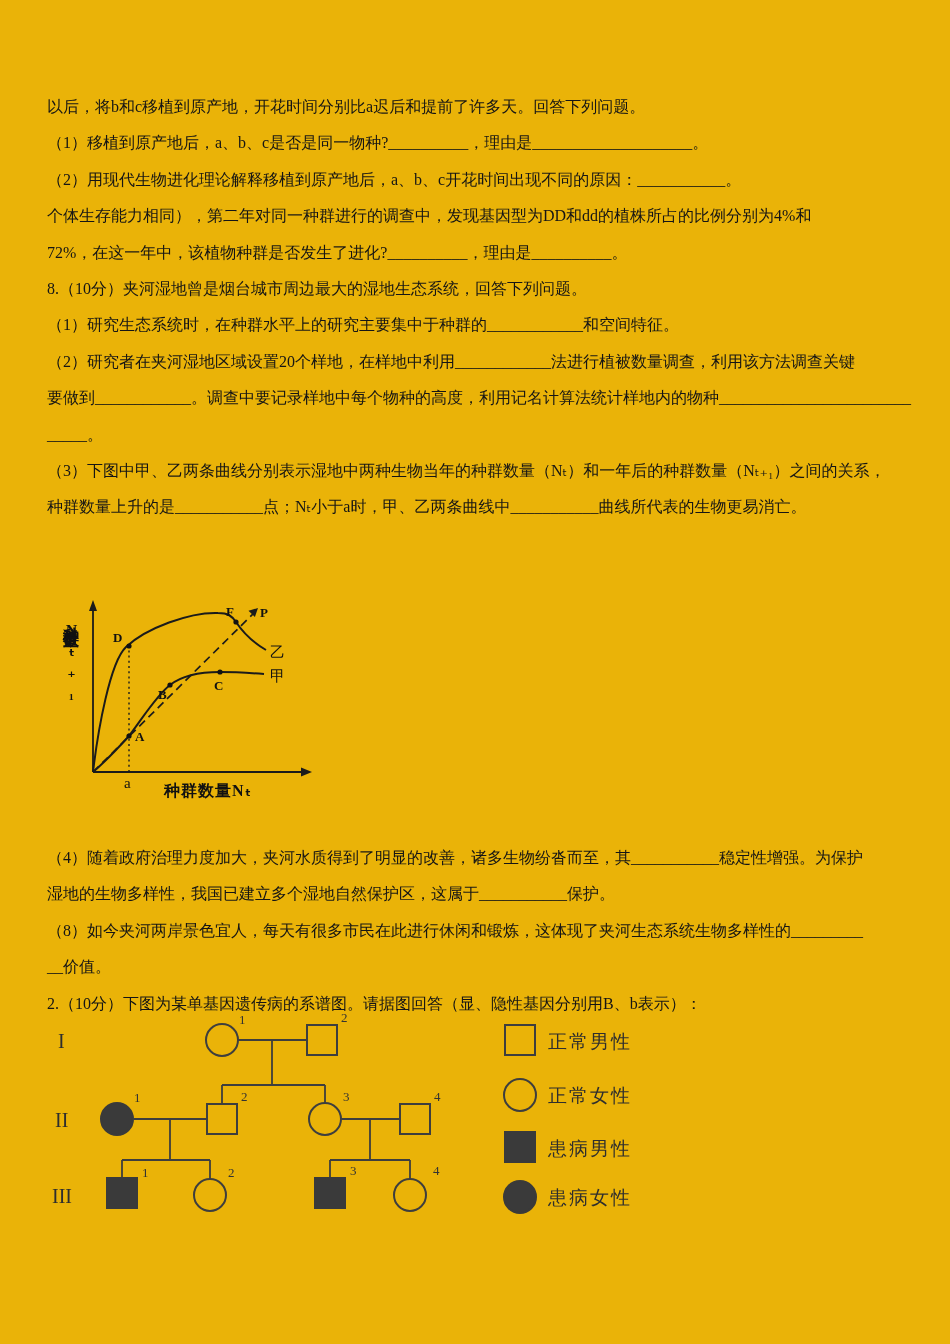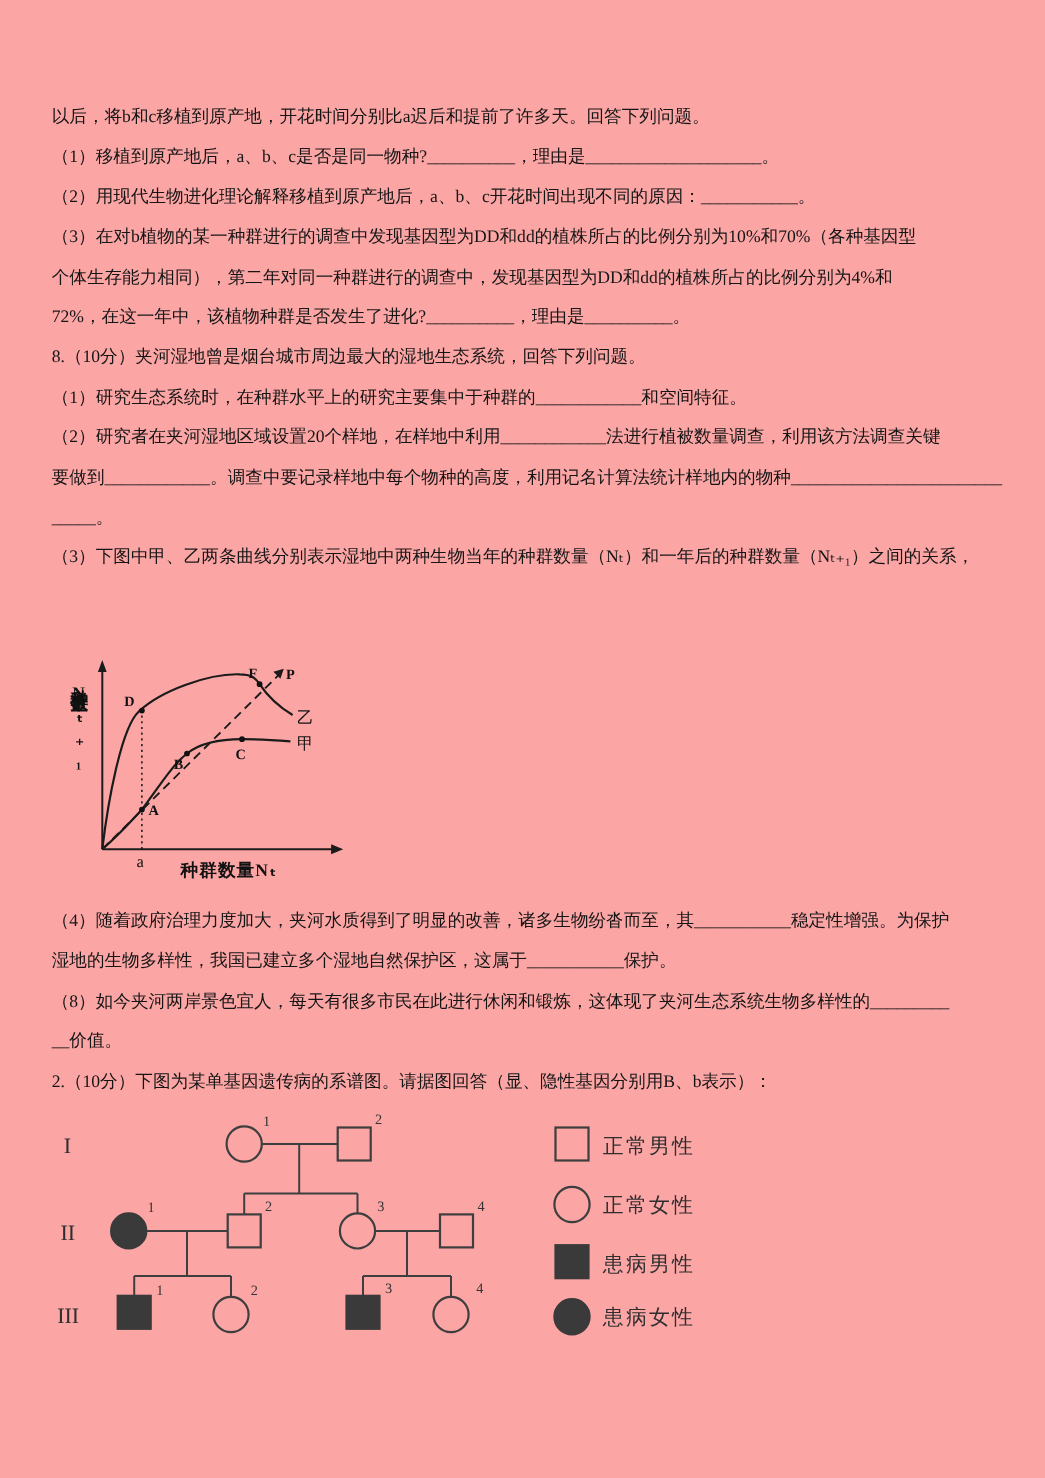--- a/index.html
+++ b/index.html
@@ -3,25 +3,25 @@
 <meta charset="utf-8">
 <style>
   * { margin:0; padding:0; box-sizing:border-box; }
   html,body { width:950px; height:1344px; }
   body {
     position:relative;
     background:#ffffff;
     font-family:"Liberation Serif","DejaVu Sans",serif;
     color:#141414;
   }
-  .page { position:absolute; inset:0; background:#fca5a5; overflow:hidden; }
+  .page { position:absolute; inset:0; background:#eab308; overflow:hidden; }
 
   .text-block { position:absolute; left:47px; right:40px; }
   .block-top { top:89px; }
-  .block-bottom { top:820px; }
+  .block-bottom { top:840px; }
   .line {
     font-size:16px;
     line-height:36.4px;
     height:36.4px;
     white-space:nowrap;
     color:#151515;
   }
 
   
   .graph-wrap { position:absolute; left:58px; top:600px; width:300px; height:210px; }
@@ -53,29 +53,29 @@
 </style>
 </head>
 <body>
 
 <div class="page">
 
   <div class="text-block block-top">
     <div class="line">以后，将b和c移植到原产地，开花时间分别比a迟后和提前了许多天。回答下列问题。</div>
     <div class="line">（1）移植到原产地后，a、b、c是否是同一物种?__________，理由是____________________。</div>
     <div class="line">（2）用现代生物进化理论解释移植到原产地后，a、b、c开花时间出现不同的原因：___________。</div>
-    <div class="line">（3）在对b植物的某一种群进行的调查中发现基因型为DD和dd的植株所占的比例分别为10%和70%（各种基因型</div>
     <div class="line">个体生存能力相同），第二年对同一种群进行的调查中，发现基因型为DD和dd的植株所占的比例分别为4%和</div>
     <div class="line">72%，在这一年中，该植物种群是否发生了进化?__________，理由是__________。</div>
     <div class="line">8.（10分）夹河湿地曾是烟台城市周边最大的湿地生态系统，回答下列问题。</div>
     <div class="line">（1）研究生态系统时，在种群水平上的研究主要集中于种群的____________和空间特征。</div>
     <div class="line">（2）研究者在夹河湿地区域设置20个样地，在样地中利用____________法进行植被数量调查，利用该方法调查关键</div>
     <div class="line">要做到____________。调查中要记录样地中每个物种的高度，利用记名计算法统计样地内的物种________________________</div>
     <div class="line">_____。</div>
     <div class="line">（3）下图中甲、乙两条曲线分别表示湿地中两种生物当年的种群数量（Nₜ）和一年后的种群数量（Nₜ₊₁）之间的关系，</div>
+    <div class="line">种群数量上升的是___________点；Nₜ小于a时，甲、乙两条曲线中___________曲线所代表的生物更易消亡。</div>
   </div>
 
   <div class="graph-wrap">
     <div class="y-axis-label">种群数量Nₜ₊₁</div>
     <svg class="graph-svg" width="300" height="210" viewBox="0 0 300 210">
       <line class="axis" x1="35" y1="172" x2="35" y2="6"></line>
       <polygon class="solid" points="35,0 31,11 39,11"></polygon>
       <line class="axis" x1="35" y1="172" x2="247" y2="172"></line>
       <polygon class="solid" points="254,172 243,167.5 243,176.5"></polygon>
 

